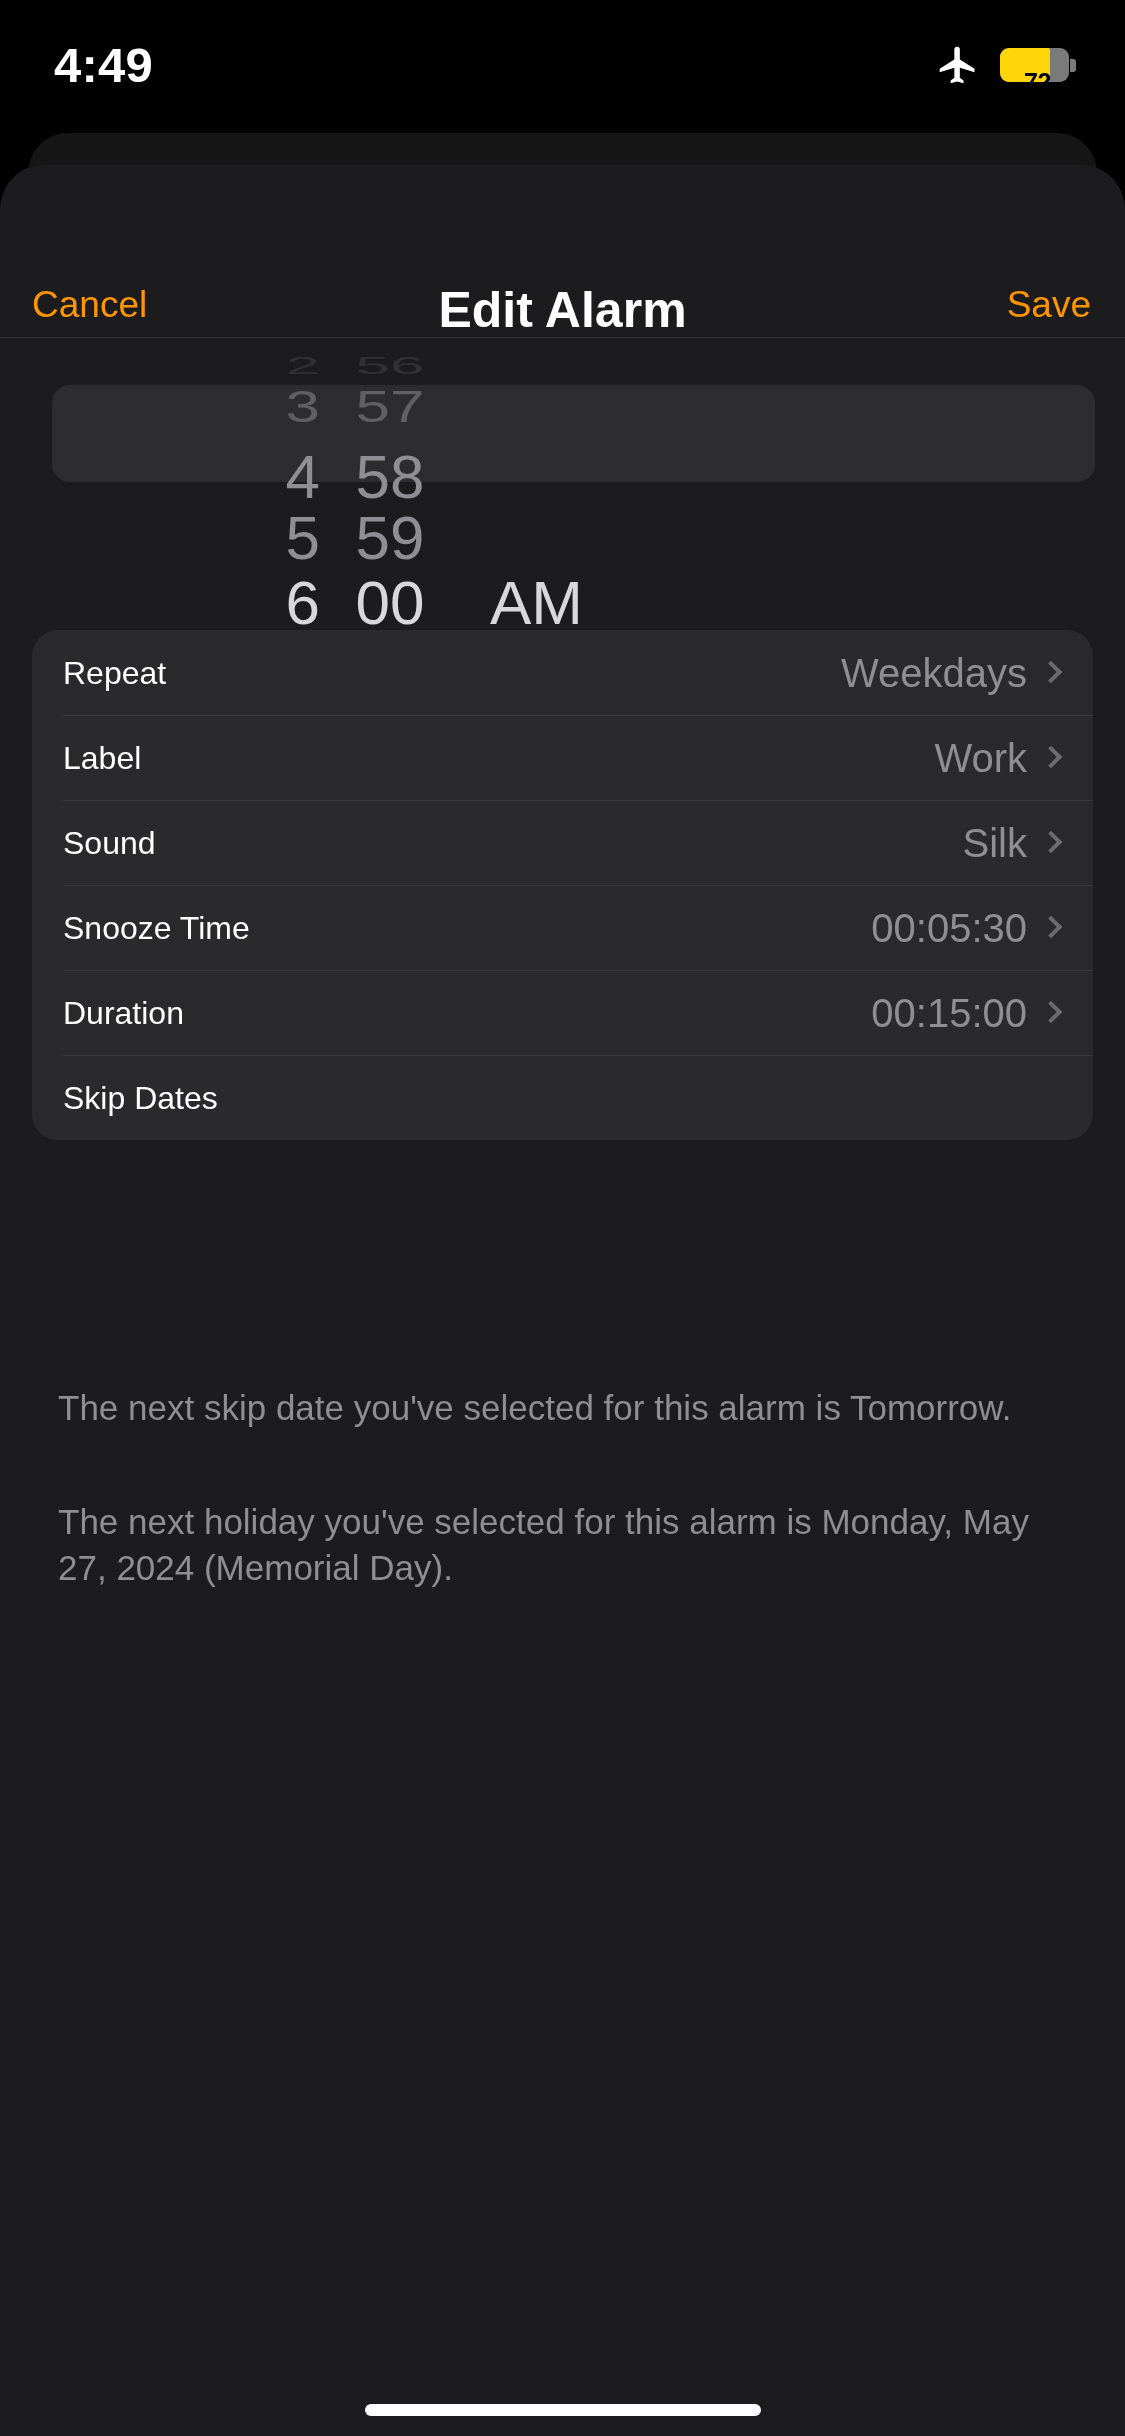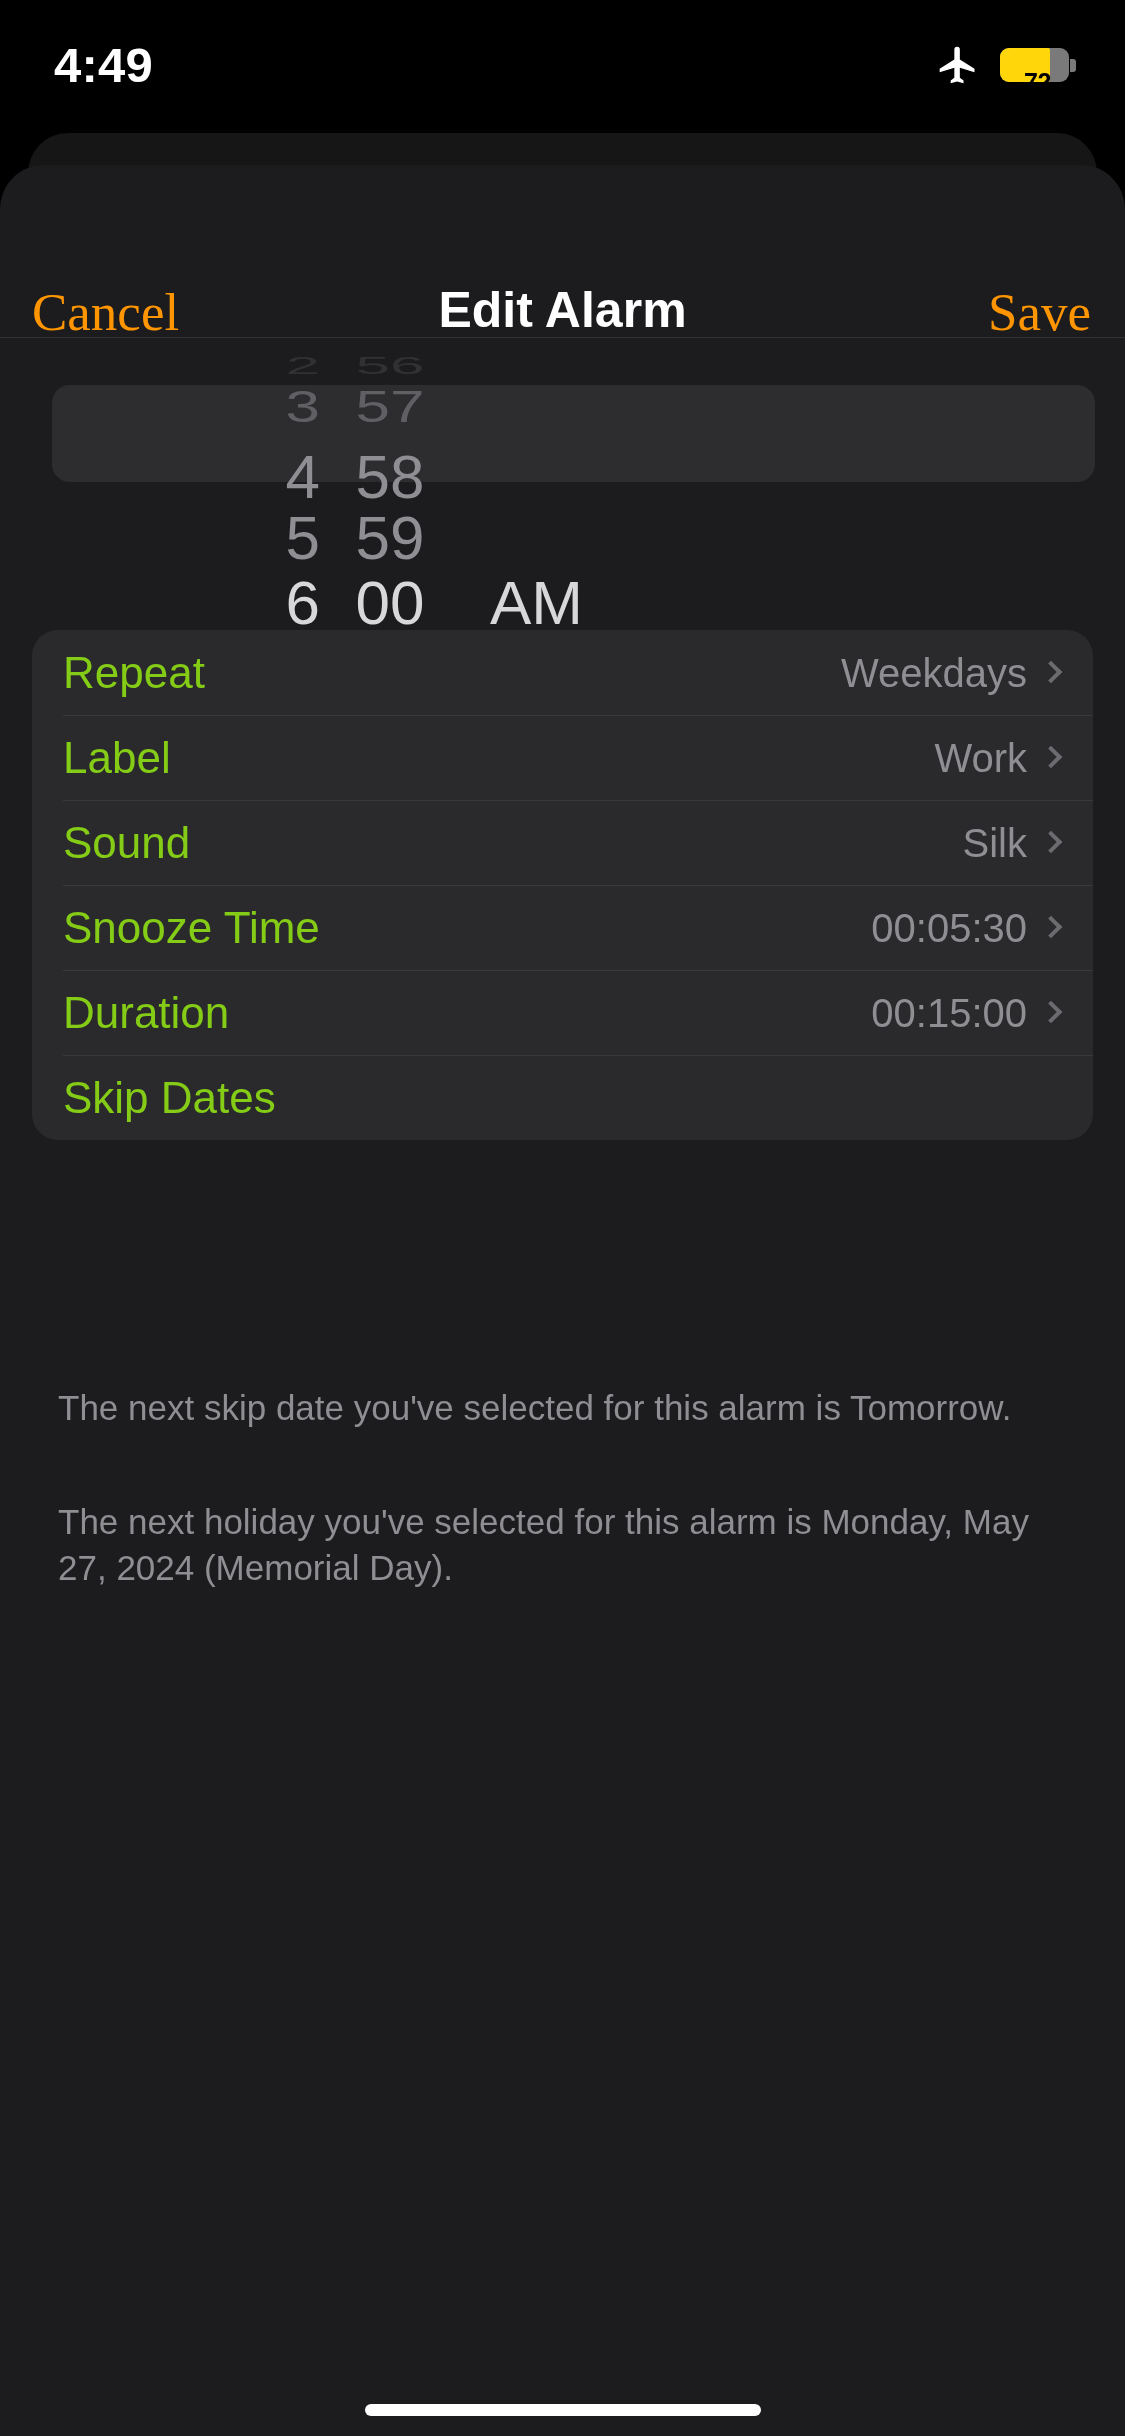--- a/index.html
+++ b/index.html
@@ -55,22 +55,22 @@
     overflow:hidden;
   }
 
   
   .navbar {
     position:relative; height:173px; width:100%;
     display:flex; align-items:center;
     border-bottom:1px solid #333336;
   }
   .nav-btn {
-    font-size:53px; color:#FF9500; line-height:1;
-    background:none; border:none; font-family:Liberation Serif, serif; cursor:pointer;
+    font-size:37px; color:#FF9500; line-height:1;
+    background:none; border:none; font-family:Liberation Sans, sans-serif; cursor:pointer;
     padding:0;
   }
   .nav-cancel { position:absolute; left:32px; top:121px; }
   .nav-save   { position:absolute; right:34px; top:121px; }
   .nav-title {
     position:absolute; left:0; right:0; top:120px;
     text-align:center; color:#fff; font-size:50px; font-weight:700;
     line-height:1;
   }
 
@@ -108,21 +108,21 @@
   .row {
     position:relative; display:flex; align-items:center;
     justify-content:space-between;
     height:85px; padding:0 34px 0 31px;
     cursor:pointer;
   }
   .row + .row::before {
     content:""; position:absolute; left:31px; right:0; top:0;
     height:1px; background:#3a3a3c;
   }
-  .row-label { color:#84cc16; font-size:44px; line-height:1; }
+  .row-label { color:#ffffff; font-size:32px; line-height:1; }
   .row-right { display:flex; align-items:center; gap:16px; }
   .row-value { color:#8e8e93; font-size:40px; line-height:1; }
   .chevron {
     display:inline-block; width:16px; height:16px;
     border-right:4px solid #6c6c70; border-top:4px solid #6c6c70;
     transform:rotate(45deg); margin-bottom:2px;
   }
   .row-toggle { height:85px; display:flex; align-items:center; }
   .toggle {
     position:relative; width:104px; height:62px;

